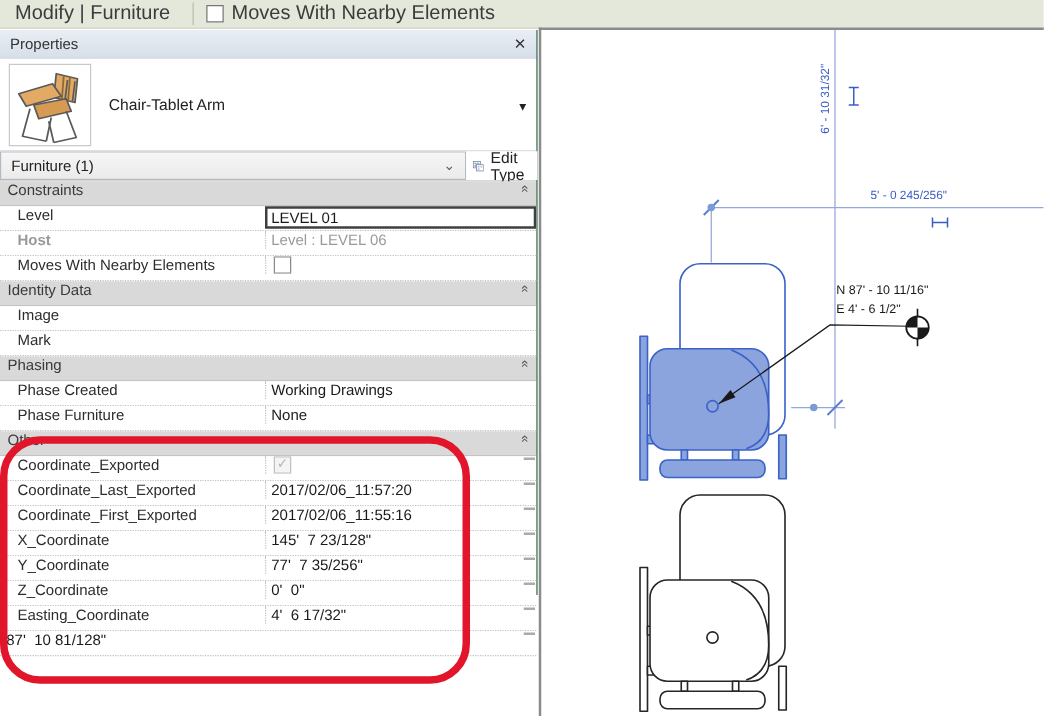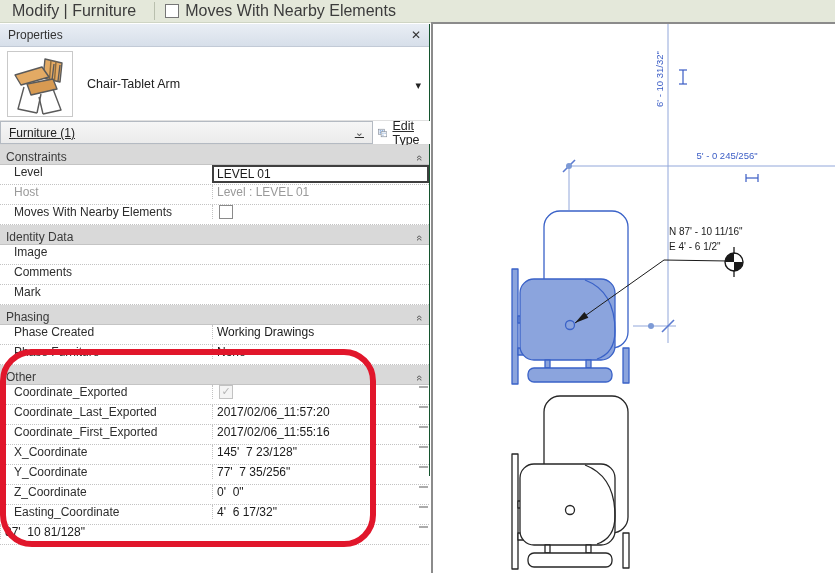--- a/index.html
+++ b/index.html
@@ -37,37 +37,37 @@
     height:73px;display:flex;align-items:center;position:relative;
     border-bottom:1px solid #e0e0e0;background:#fff;
   }
   .thumb{
     width:64px;height:64px;margin-left:7px;background:#fff;
     border:1px solid #c9c9c9;flex:0 0 auto;
   }
   .typename{margin-left:14px;font-size:12.5px;color:#222;}
   .typedrop{position:absolute;right:8px;top:32px;font-size:11px;color:#222;}
   .comborow{
-    height:23px;display:flex;align-items:stretch;border-bottom:1px solid #d6d6d6;text-decoration:underline;
+    height:23px;display:flex;align-items:stretch;border-bottom:1px solid #d6d6d6;
   }
   .combo{
     flex:0 0 355px;background:linear-gradient(#f6f6f6,#ebebeb);
     border:1px solid #b4bac2;display:flex;align-items:center;
     justify-content:space-between;padding:0 8px;color:#222;
   }
   .combo .chev{font-size:11px;color:#555;}
   .edittype{
     flex:1;display:flex;align-items:center;gap:5px;background:#fff;
     padding:0 4px;border:1px solid transparent;color:#222;font-size:12.5px;
   }
   
   .grid{position:relative;}
   .psection{
     height:19px;background:#d9d9d9;border-bottom:1px solid #c4c4c4;
-    display:flex;align-items:flex-end;justify-content:space-between;
+    display:flex;align-items:flex-start;justify-content:space-between;
     padding:0 6px;color:#3a3a3a;
   }
   .psection .collapse{
     display:inline-block;transform:rotate(90deg);font-size:11px;color:#555;
   }
   .prow{
     height:19px;display:flex;align-items:flex-start;
     border-bottom:1px dotted #c3c3c3;background:#fff;
   }
   .plabel{
@@ -76,21 +76,21 @@
   }
   .pvalue{
     flex:1;display:flex;align-items:center;padding-left:4px;
     border-left:1px dotted #c3c3c3;box-sizing:border-box;color:#1a1a1a;
     white-space:pre;overflow:hidden;
   }
   .pvalue.editing{
     border:2px solid #3f3f3f;background:#fff;padding-left:3px;
   }
   .pvalue.disabled{color:#9a9a9a;}
-  .plabel.disabled{color:#9a9a9a;}
+  .plabel.disabled{color:#9a9a9a;font-weight:bold;}
   .cbox{
     width:12px;height:12px;border:1px solid #8a8a8a;background:#fff;margin-left:2px;
   }
   .cbox.graychecked{
     border:1px solid #c2c2c2;background:#f4f4f4;color:#b5b5b5;
     font-size:11px;line-height:11px;text-align:center;
   }
   .sidebtn{
     flex:0 0 9px;margin:1px 1px 1px 0;background:linear-gradient(#f2f2f2,#ddd);
     border:1px solid #ababab;box-sizing:border-box;
@@ -181,37 +181,33 @@
     <div class="psection">
       <span>Constraints</span>
       <span class="collapse">«</span>
     </div>
     <div class="prow">
       <div class="plabel">Level</div>
       <div class="pvalue editing">LEVEL 01</div>
     </div>
     <div class="prow">
       <div class="plabel disabled">Host</div>
-      <div class="pvalue disabled">Level : LEVEL 01</div>
+      <div class="pvalue disabled">Level : LEVEL 06</div>
     </div>
     <div class="prow">
       <div class="plabel">Moves With Nearby Elements</div>
       <div class="pvalue"><span class="cbox"></span></div>
     </div>
 
     <div class="psection">
       <span>Identity Data</span>
       <span class="collapse">«</span>
     </div>
     <div class="prow">
       <div class="plabel">Image</div>
-      <div class="pvalue"></div>
-    </div>
-    <div class="prow">
-      <div class="plabel">Comments</div>
       <div class="pvalue"></div>
     </div>
     <div class="prow">
       <div class="plabel">Mark</div>
       <div class="pvalue"></div>
     </div>
 
     <div class="psection">
       <span>Phasing</span>
       <span class="collapse">«</span>

